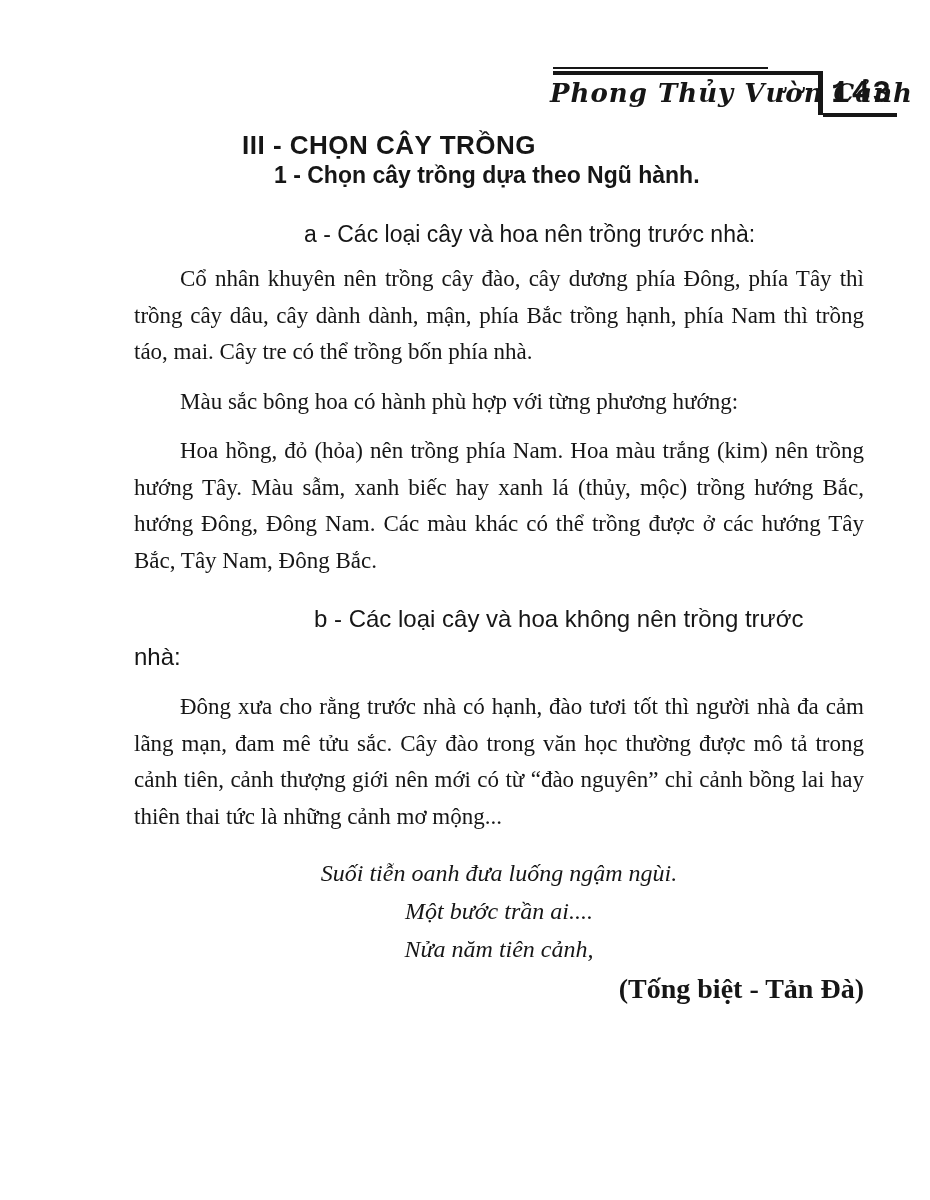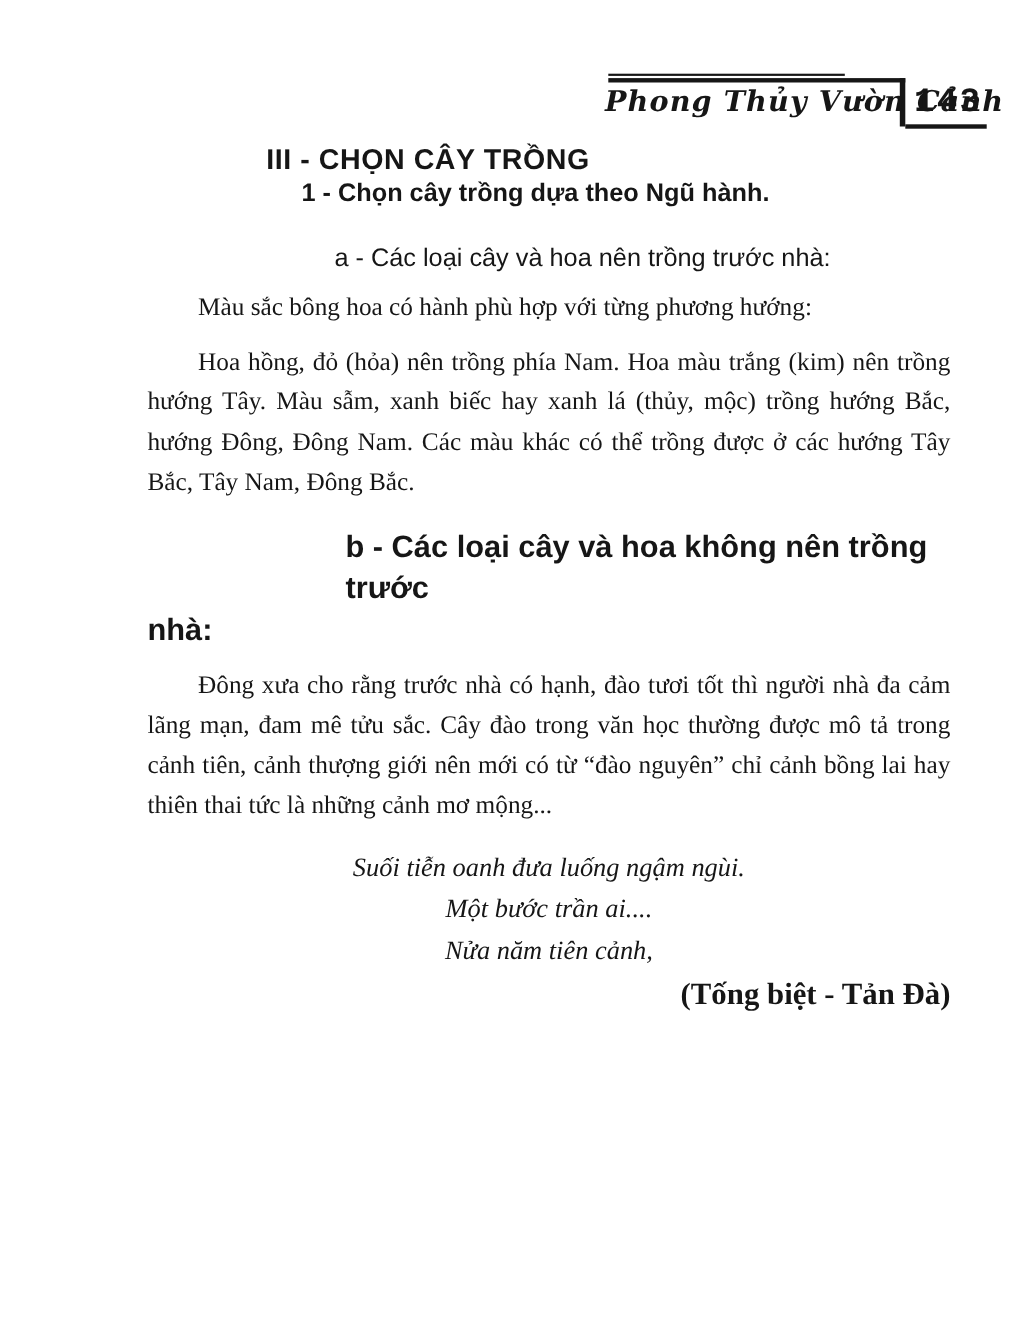--- a/index.html
+++ b/index.html
@@ -81,22 +81,22 @@
   .body-para {
     margin: 13px 0 0 0;
     font-size: 23px;
     line-height: 36.5px;
     text-align: justify;
     text-indent: 46px;
   }
   .h-subb {
     margin: 21px 0 0 0;
     font-family: "Liberation Sans", sans-serif;
-    font-weight: bold;
-    font-size: 28px;
+    font-weight: normal;
+    font-size: 24px;
     line-height: 38px;
   }
   .h-subb .line1 { display: block; margin-left: 180px; }
   .h-subb .line2 { display: block; }
 
   .poem {
     margin: 19px 0 0 0;
     text-align: center;
     font-style: italic;
     font-size: 24px;
@@ -125,20 +125,21 @@
   </div>
 
   <div class="content">
 
     <div class="h-section">III - CHỌN CÂY TRỒNG</div>
 
     <div class="h-sub1">1 - Chọn cây trồng dựa theo Ngũ hành.</div>
 
     <div class="h-suba">a - Các loại cây và hoa nên trồng trước nhà:</div>
 
+    <p class="body-para">Cổ nhân khuyên nên trồng cây đào, cây dương phía Đông, phía Tây thì trồng cây dâu, cây dành dành, mận, phía Bắc trồng hạnh, phía Nam thì trồng táo, mai. Cây tre có thể trồng bốn phía nhà.</p>
 
     <p class="body-para">Màu sắc bông hoa có hành phù hợp với từng phương hướng:</p>
 
     <p class="body-para">Hoa hồng, đỏ (hỏa) nên trồng phía Nam. Hoa màu trắng (kim) nên trồng hướng Tây. Màu sẫm, xanh biếc hay xanh lá (thủy, mộc) trồng hướng Bắc, hướng Đông, Đông Nam. Các màu khác có thể trồng được ở các hướng Tây Bắc, Tây Nam, Đông Bắc.</p>
 
     <div class="h-subb">
       <span class="line1">b - Các loại cây và hoa không nên trồng trước</span>
       <span class="line2">nhà:</span>
     </div>
 

